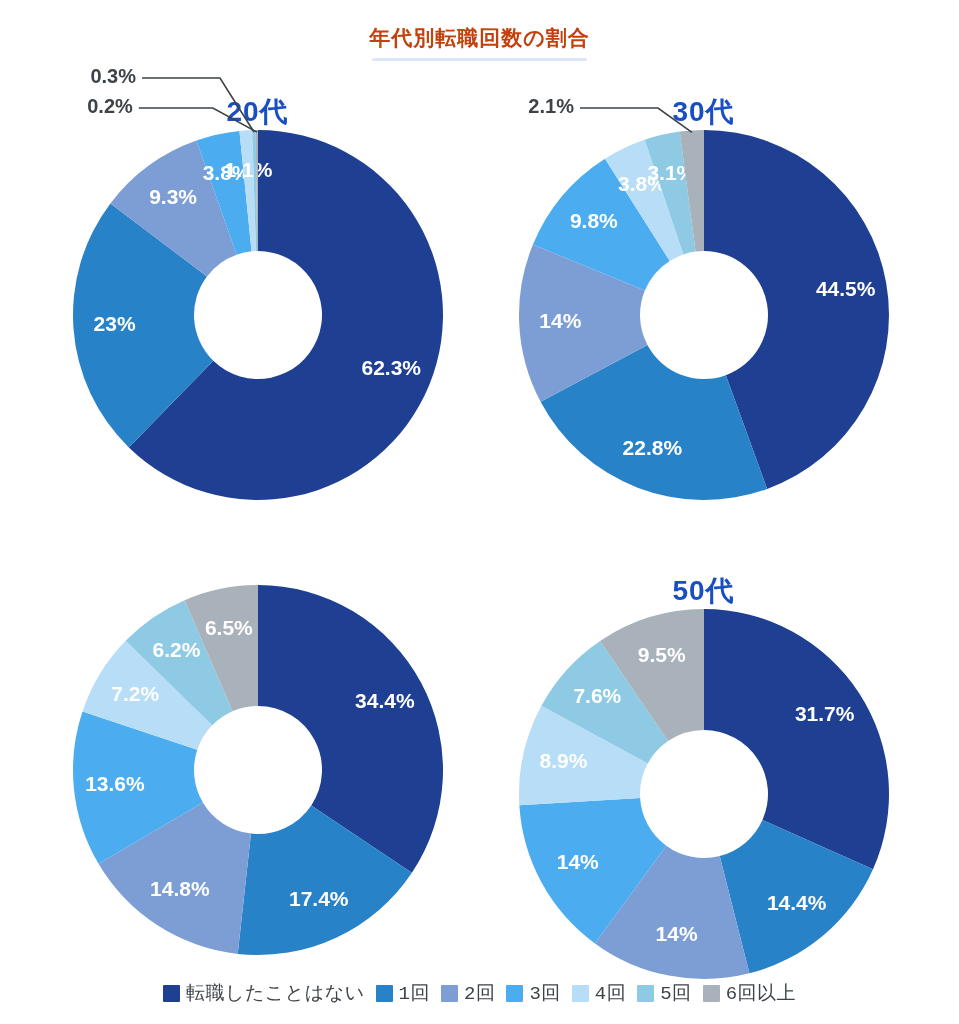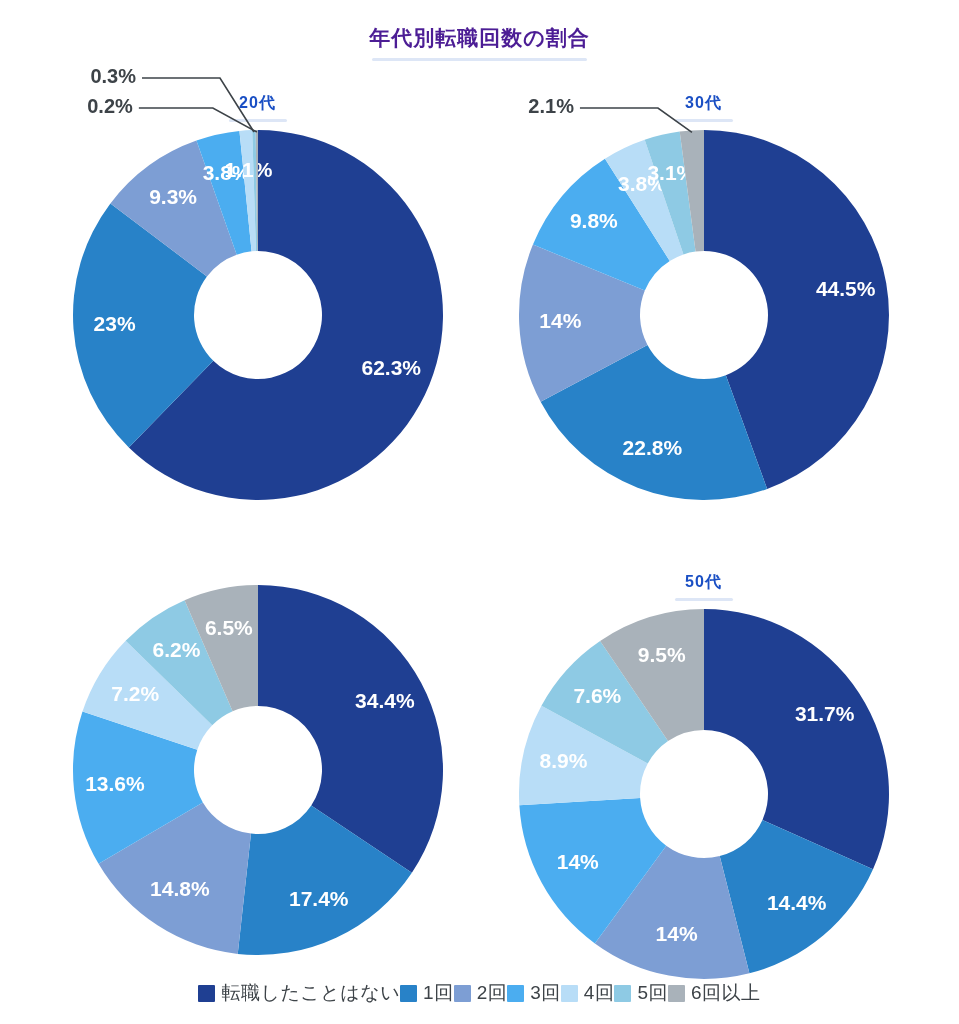--- a/index.html
+++ b/index.html
@@ -3,57 +3,58 @@
 <meta charset="utf-8">
 <style>
   html,body{margin:0;padding:0;}
   body{
     width:959px;height:1024px;background:#ffffff;
     font-family:"Liberation Sans","DejaVu Sans",sans-serif;
     overflow:hidden;position:relative;
   }
   #page-title{
     position:absolute;top:24px;left:0;width:959px;text-align:center;
-    font-size:21px;font-weight:700;color:#4c1d95;letter-spacing:1px;
+    font-size:21px;font-weight:700;color:#c2410c;letter-spacing:1px;
   }
   #page-title .underline{
     display:block;margin:6px auto 0;width:215px;height:3px;
     background:#dde6f6;border-radius:2px;
   }
   .grid{position:absolute;top:85px;left:0;width:959px;height:880px;}
   .panel{position:absolute;width:479px;height:455px;}
   .panel.p0{left:18px;top:0;}
   .panel.p1{left:464px;top:0;}
   .panel.p2{left:18px;top:455px;}
   .panel.p3{left:464px;top:479px;}
   .panel-title{
     position:absolute;top:8px;left:0;width:479px;text-align:center;
-    font-size:16px;font-weight:700;color:#1a4fc4;letter-spacing:1px;
+    font-size:28px;font-weight:700;color:#1a4fc4;letter-spacing:1px;
   }
   .panel-title .underline{
     display:block;margin:5px auto 0;width:58px;height:3px;
     background:#dde6f6;border-radius:2px;
   }
   .donut-wrap{position:absolute;top:40px;left:0;width:479px;height:410px;}
   svg{display:block;overflow:visible;}
   .slice-label{
     font-family:"Liberation Sans","DejaVu Sans",sans-serif;
     font-size:21px;font-weight:700;fill:#ffffff;
     text-anchor:middle;dominant-baseline:middle;
   }
   .callout-label{
     font-family:"Liberation Sans","DejaVu Sans",sans-serif;
     font-size:20px;font-weight:700;fill:#3d4348;
     text-anchor:end;dominant-baseline:middle;
   }
   .callout-line{stroke:#3d4348;stroke-width:1.6;fill:none;}
   #legend{
     position:absolute;left:0;bottom:18px;width:959px;
-    display:flex;justify-content:center;align-items:center;gap:0;
+    display:flex;justify-content:center;align-items:center;gap:11px;
     flex-wrap:nowrap;
+    font-family:Liberation Mono, monospace;
   }
   .legend-item{display:flex;align-items:center;gap:6px;}
   .legend-swatch{width:17px;height:17px;flex:none;border-radius:1px;}
   .legend-label{
     font-size:19px;color:#3d4348;white-space:nowrap;letter-spacing:0.5px;
   }
 </style>
 </head>
 <body>
 

